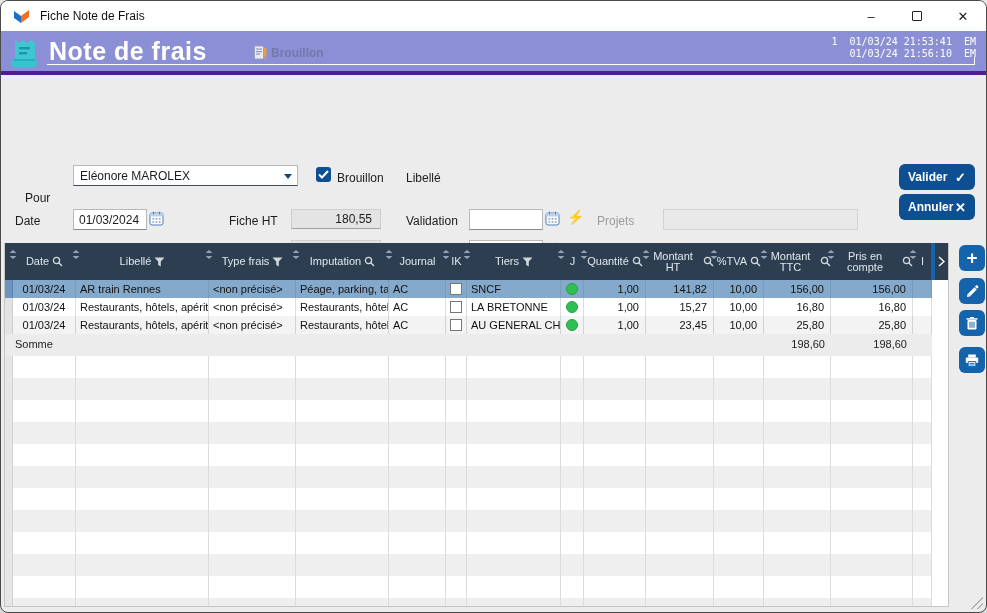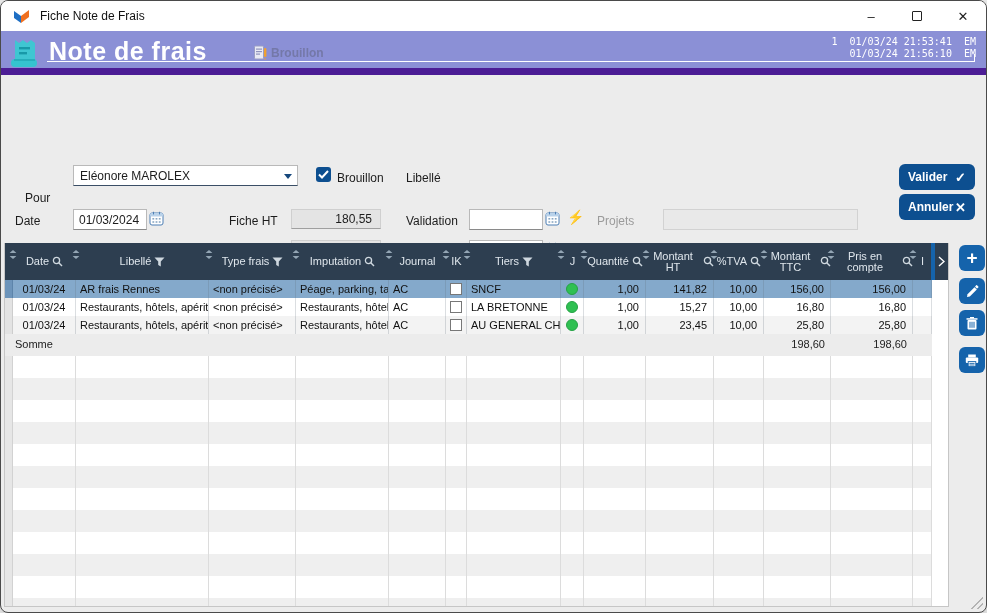--- a/index.html
+++ b/index.html
@@ -13,21 +13,21 @@
               display:flex; align-items:center; }
   .app-logo { margin-left:12px; display:flex; }
   .win-title { margin-left:10px; font-size:12px; color:#111; }
   .win-controls { margin-left:auto; display:flex; height:100%; }
   .win-btn { width:46px; height:100%; display:flex; align-items:center; justify-content:center;
              color:#222; font-size:13px; cursor:default; }
   .max-glyph { width:10px; height:10px; border:1.2px solid #222; border-radius:1px; }
 
   
   .banner { position:absolute; top:30px; left:0; right:0; height:44px;
-            background:var(--purple-banner); border-bottom:7px solid #4c1d95; }
+            background:var(--purple-banner); border-bottom:4px solid #4c1d95; }
   .banner-receipt { position:absolute; left:7px; top:4px; }
   .banner-title { position:absolute; left:48px; top:6px; font-size:25px; font-weight:bold;
                   color:#fff; letter-spacing:.5px; }
   .banner-line { position:absolute; left:46px; right:11px; bottom:6px; height:8px;
                  border-bottom:1.5px solid #fff; border-right:1.5px solid #fff; }
   .draft-badge { position:absolute; left:253px; top:14px; display:flex; align-items:center; gap:4px; }
   .draft-label { font-size:12px; font-weight:bold; color:var(--banner-dark-text); }
   .banner-meta { position:absolute; right:10px; top:5px; text-align:right;
                  font-family:"DejaVu Sans Mono", monospace; font-size:10px; line-height:12px;
                  color:#fff; white-space:pre; }
@@ -410,21 +410,21 @@
         <div class="scroll-more">
           <svg width="7" height="11" viewBox="0 0 7 11">
             <polyline points="1,1 6,5.5 1,10" fill="none" stroke="#fff" stroke-width="1.4"></polyline>
           </svg>
         </div>
       </div>
     <div class="tbody" id="tbody">
         <div class="tr sel">
           <div class="gutter"></div>
           <div class="td c" style="width: 63px;">01/03/24</div>
-          <div class="td l" style="width: 133px;">AR frais Rennes</div>
+          <div class="td l" style="width: 133px;">AR train Rennes</div>
           <div class="td l" style="width: 87px;">&lt;non précisé&gt;</div>
           <div class="td l" style="width: 93px;">Péage, parking, tax</div>
           <div class="td l" style="width: 57px;">AC</div>
           <div class="td c" style="width: 21px;">
             <div class="cb"></div>
           </div>
           <div class="td l" style="width: 94px;">SNCF</div>
           <div class="td c" style="width: 23px;">
             <div class="dot"></div>
           </div>

